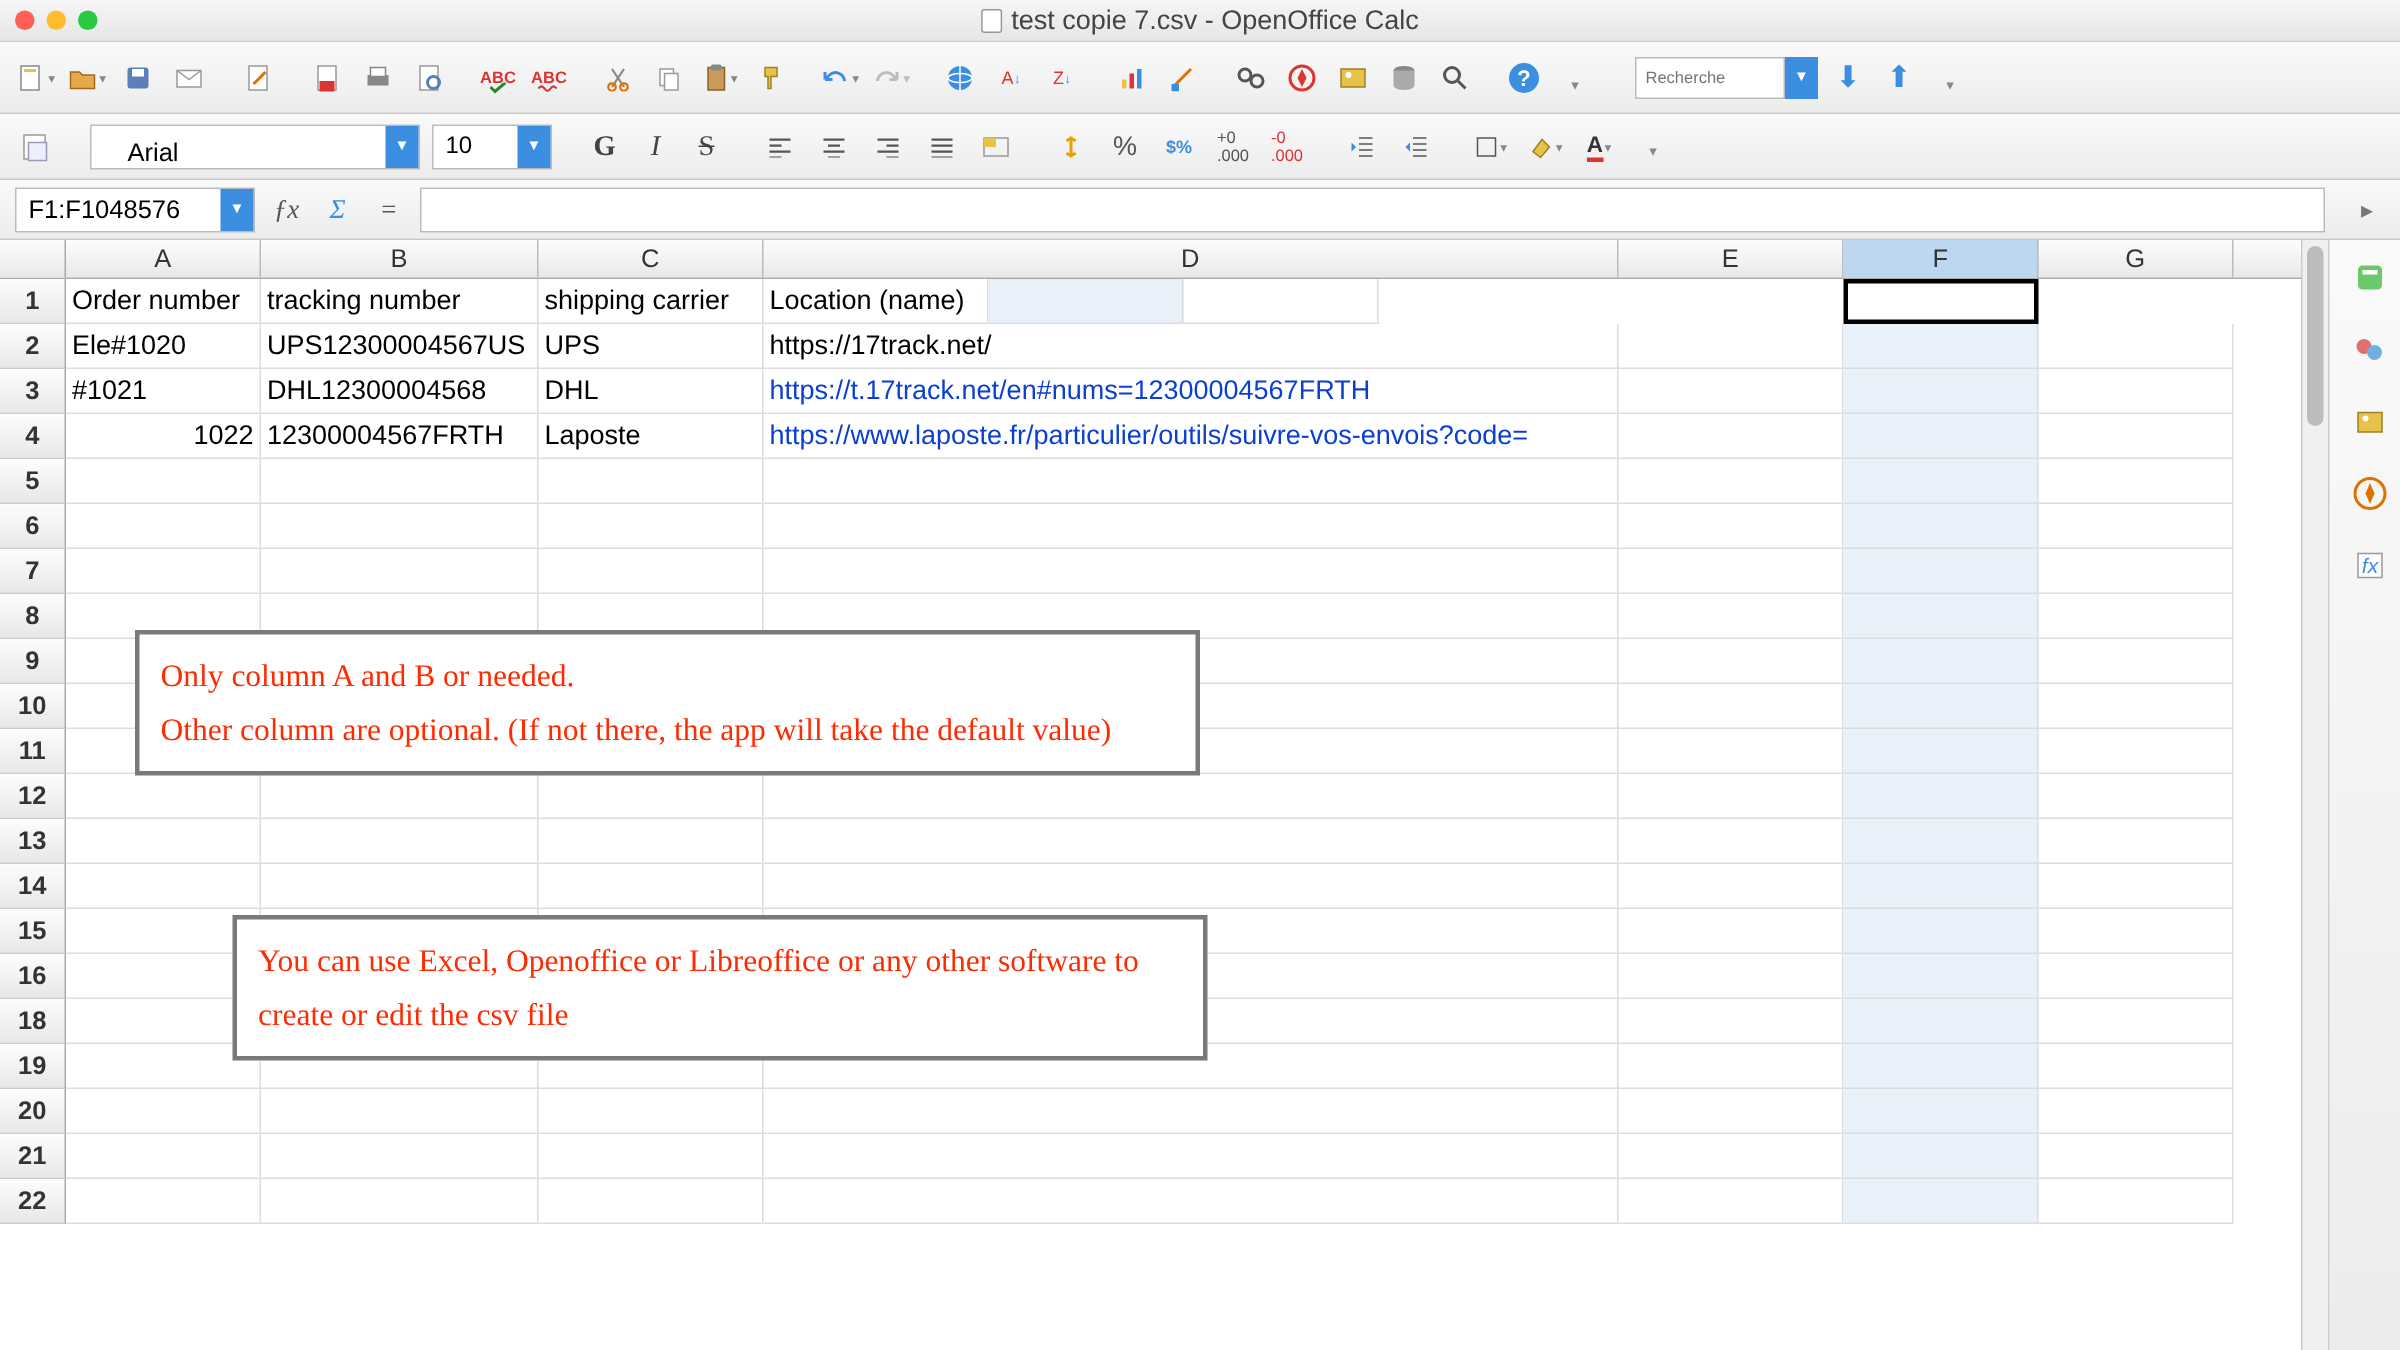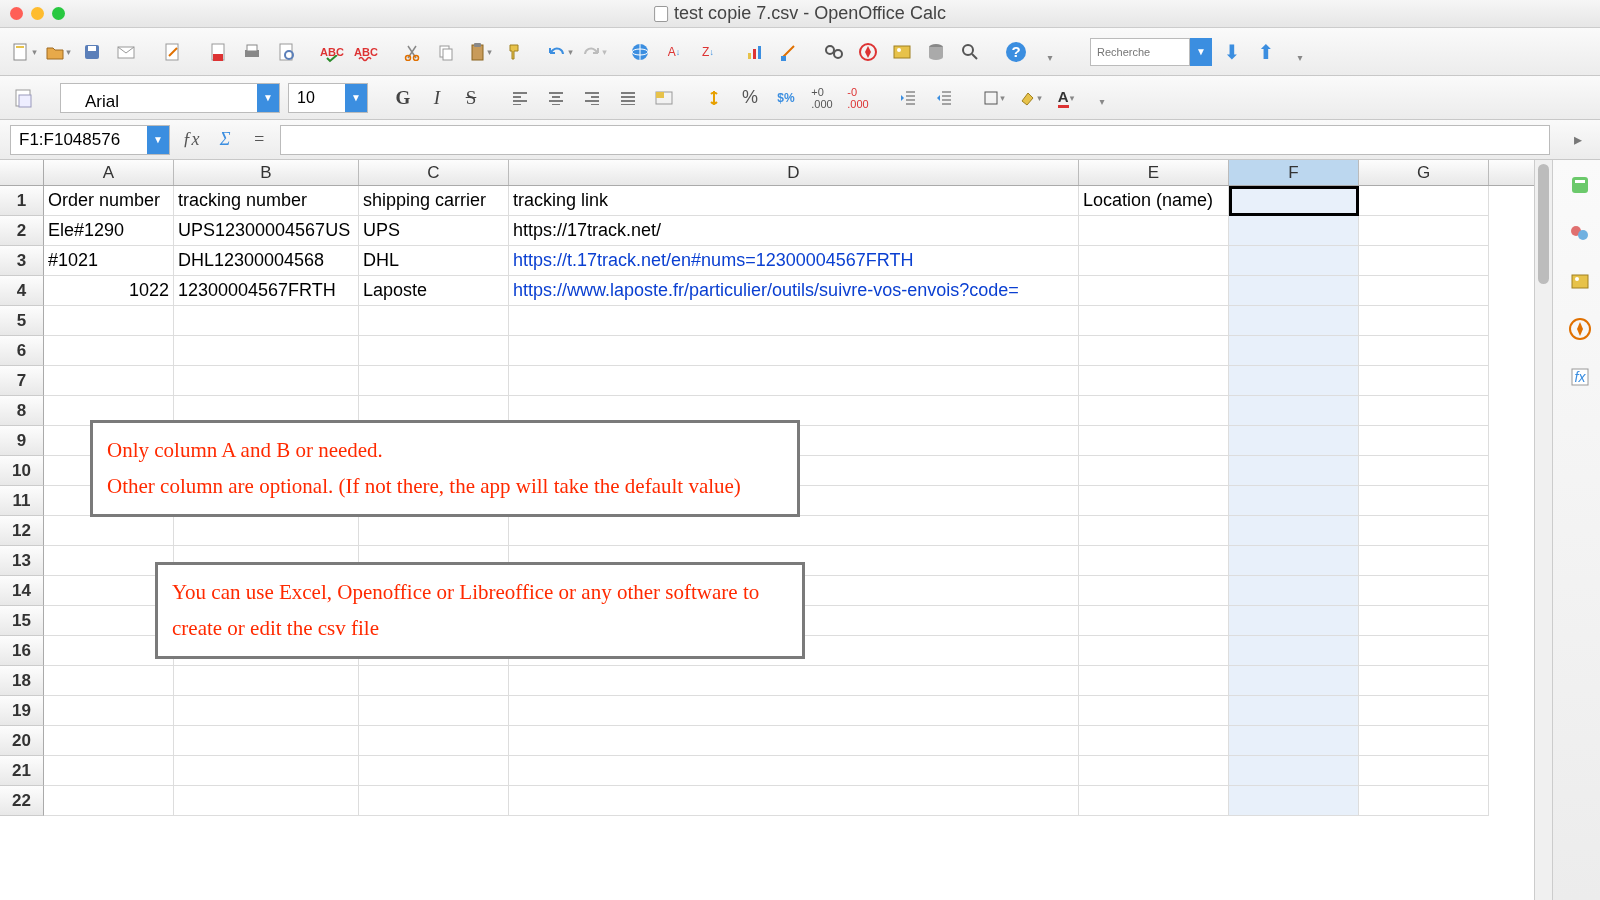--- a/index.html
+++ b/index.html
@@ -388,28 +388,27 @@
       <div class="col-h col-E" style="width: 150px;">E</div>
       <div class="col-h col-F sel" style="width: 130px;">F</div>
       <div class="col-h col-G" style="width: 130px;">G</div>
     </div>
   <div id="rows">
       <div class="row">
         <div class="row-h">1</div>
         <div class="cell col-A" style="width: 130px;">Order number</div>
         <div class="cell col-B" style="width: 185px;">tracking number</div>
         <div class="cell col-C" style="width: 150px;">shipping carrier</div>
-        <div class="cell col-D" style="width: 570px;">tracking link</div>
         <div class="cell col-E" style="width: 150px;">Location (name)</div>
         <div class="cell col-F f-sel" style="width: 130px;"></div>
         <div class="cell col-G" style="width: 130px;"></div>
       </div>
       <div class="row">
         <div class="row-h">2</div>
-        <div class="cell col-A" style="width: 130px;">Ele#1290</div>
+        <div class="cell col-A" style="width: 130px;">Ele#1020</div>
         <div class="cell col-B" style="width: 185px;">UPS12300004567US</div>
         <div class="cell col-C" style="width: 150px;">UPS</div>
         <div class="cell col-D" style="width: 570px;">https://17track.net/</div>
         <div class="cell col-E" style="width: 150px;"></div>
         <div class="cell col-F f-sel" style="width: 130px;"></div>
         <div class="cell col-G" style="width: 130px;"></div>
       </div>
       <div class="row">
         <div class="row-h">3</div>
         <div class="cell col-A" style="width: 130px;">#1021</div>
@@ -637,14 +636,14 @@
   <div class="sb-ico">
       <svg width="24" height="24">
         <rect x="4" y="4" width="16" height="16" fill="#fff" stroke="#999"></rect>
         <text x="12" y="17" text-anchor="middle" fill="#3b8ee0" font-style="italic" font-family="serif" font-size="14">fx</text>
       </svg>
     </div>
 </div>
 
 <div id="annotations">
     <div class="annot" style="top: 420px; left: 90px; width: 710px;">Only column A and B or needed.<br>Other column are optional. (If not there, the app will take the default value)</div>
-    <div class="annot" style="top: 562px; left: 155px; width: 650px;">You can use Excel, Openoffice or Libreoffice or any other software to create or edit the csv file</div>
+    <div class="annot" style="top: 610px; left: 155px; width: 650px;">You can use Excel, Openoffice or Libreoffice or any other software to create or edit the csv file</div>
   </div>
 
 </body></html>

